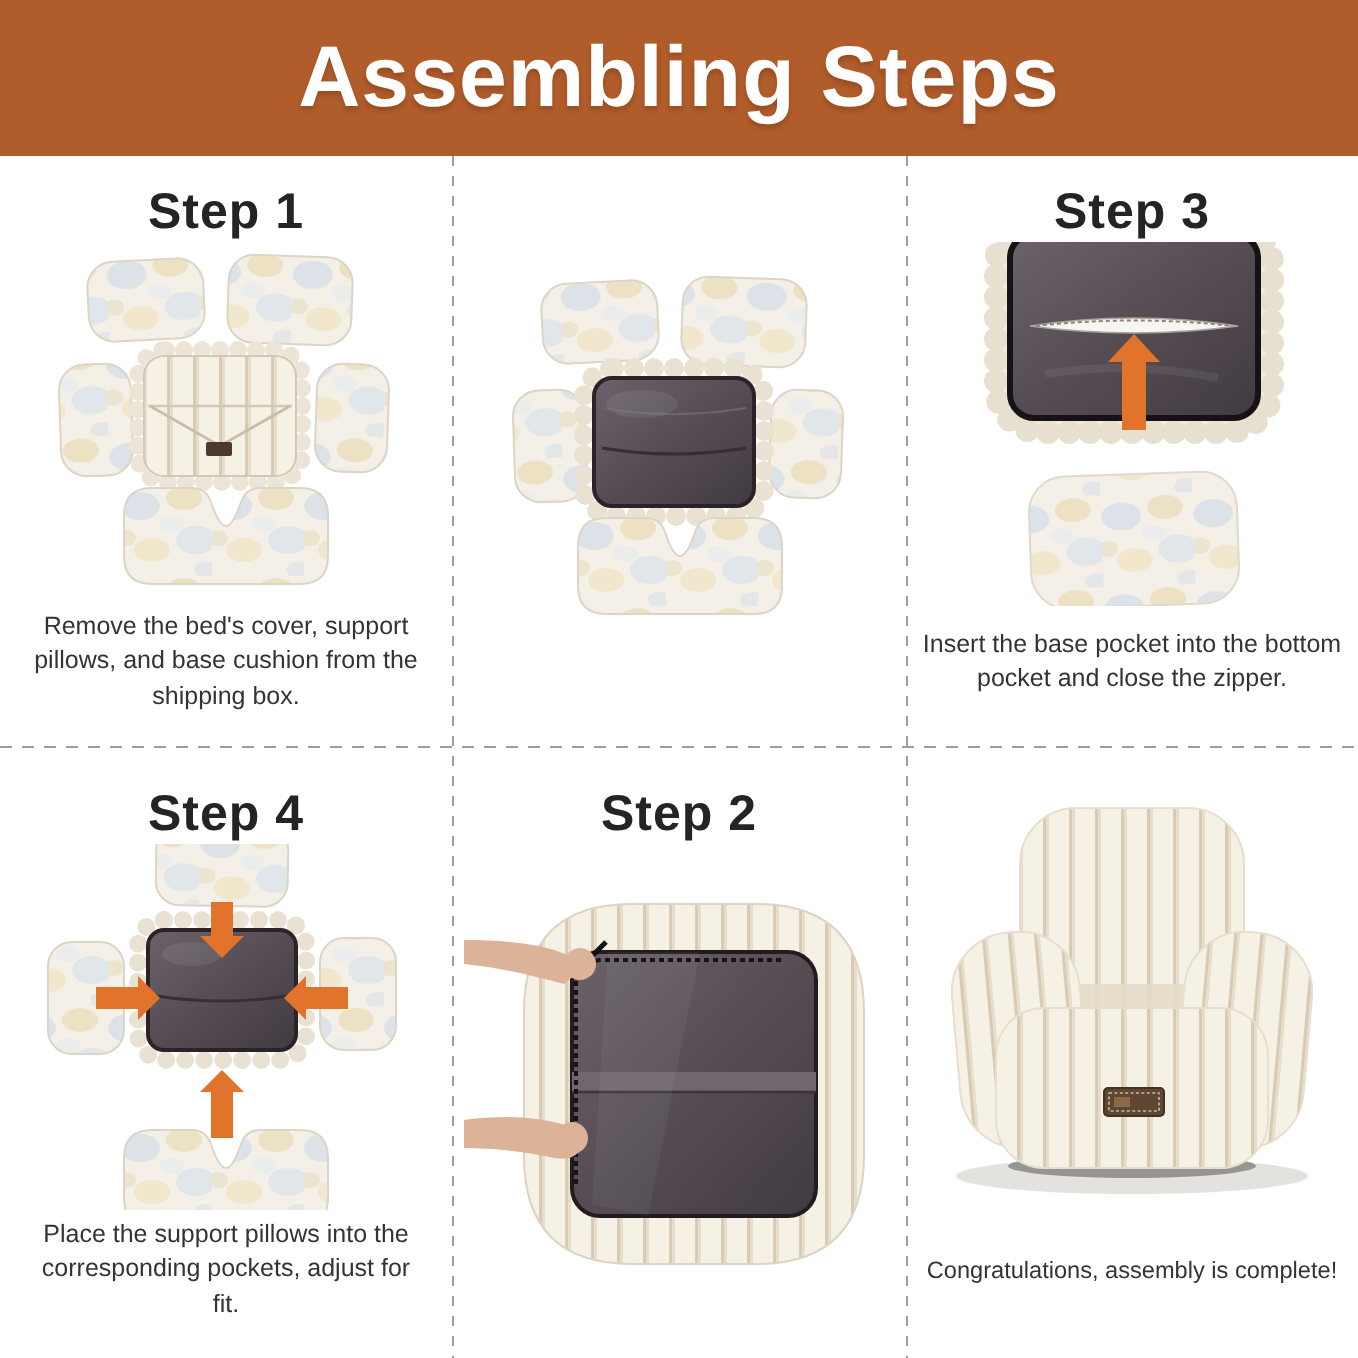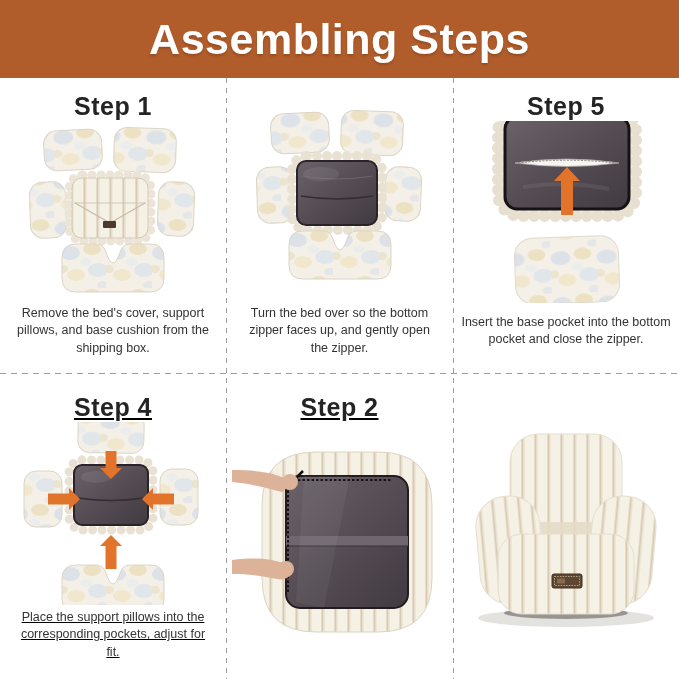--- a/index.html
+++ b/index.html
@@ -4,21 +4,21 @@
 <style>
   html,body{margin:0;padding:0;background:#fff;}
   body{font-family:"Liberation Sans", sans-serif;}
   .page{position:relative;width:679px;height:679px;background:#ffffff;overflow:hidden;}
   .banner{height:78px;background:#b05c2b;display:flex;align-items:center;justify-content:center;}
   .banner h1{margin:0;color:#ffffff;font-size:43px;font-weight:bold;letter-spacing:0.5px;
              text-shadow:0 2px 2px rgba(80,35,8,0.25);}
   .grid{position:absolute;top:78px;left:0;right:0;bottom:0;display:grid;
         grid-template-columns:226px 227px 226px;grid-template-rows:295px 306px;}
   .cell{display:flex;flex-direction:column;align-items:center;padding:12px 5px 14px;box-sizing:border-box;}
-  .row2.cell{padding-top:18px;text-decoration:underline;}
+  .row2.cell{padding-top:18px;}
   .step-title{margin:2px 0 0;font-size:25px;font-weight:700;color:#242424;letter-spacing:0.5px;}
   .illus{flex:1;width:100%;display:flex;align-items:center;justify-content:center;overflow:hidden;}
   .caption-box{height:56px;display:flex;align-items:center;justify-content:center;}
   .row2 .caption-box{height:60px;}
   .caption{margin:0;font-size:12.5px;line-height:1.38;color:#333333;text-align:center;max-width:192px;}
   .caption.wide{max-width:222px;}
   .caption.oneline{white-space:nowrap;max-width:none;font-size:11.8px;}
   .vdiv{position:absolute;top:0;bottom:0;width:1px;
         background-image:repeating-linear-gradient(to bottom,#9e9e9e 0 5px,transparent 5px 10px);}
   .vdiv.v1{left:226px;} .vdiv.v2{left:453px;}
@@ -95,27 +95,24 @@
           <g transform="translate(62,52)">
             <rect x="-5" y="-5" width="90" height="74" rx="15" fill="none" stroke="#e9e2d3" stroke-width="10" stroke-dasharray="0 10" stroke-linecap="round"></rect>
             <rect x="0" y="0" width="80" height="64" rx="9" fill="url(#gdark)" stroke="#2a2328" stroke-width="2"></rect>
             <path d="M4,15 Q40,21 76,15" stroke="#6e656c" stroke-width="1" fill="none"></path>
             <path d="M4,35 Q40,41 76,35" stroke="#352e33" stroke-width="1.5" fill="none"></path>
             <ellipse cx="24" cy="13" rx="18" ry="7" fill="#ffffff" opacity="0.08"></ellipse>
           </g>
           <use href="#ucush" transform="translate(52,120)"></use>
         </svg>
       </div>
-      <div class="caption-box">
-        <p class="caption">Turn the bed over so the bottom zipper faces up, and gently open the zipper.</p>
-      </div>
     </section>
 
     <section class="cell row1">
-      <h2 class="step-title">Step 5</h2>
+      <h2 class="step-title">Step 3</h2>
       <div class="illus">
         <svg width="214" height="206" viewBox="0 0 214 206">
           <g transform="translate(46,8)">
             <rect x="-7" y="-7" width="138" height="106" rx="22" fill="#f1ece1"></rect>
             <rect x="-7" y="-7" width="138" height="106" rx="22" fill="none" stroke="#e7e0d1" stroke-width="12" stroke-dasharray="0 10.5" stroke-linecap="round"></rect>
             <rect x="0" y="0" width="124" height="92" rx="12" fill="url(#gdark)" stroke="#171215" stroke-width="3"></rect>
             <path d="M10,46 Q62,38 114,46 Q62,53 10,46 Z" fill="#f7f6f3" stroke="#a9a49c" stroke-width="0.8"></path>
             <path d="M13,46 Q62,40.5 111,46" stroke="#8a857d" stroke-width="1" stroke-dasharray="2 1.5" fill="none"></path>
             <path d="M18,70 Q60,63 104,72" stroke="#ffffff" opacity="0.07" stroke-width="4" fill="none"></path>
           </g>
@@ -187,19 +184,22 @@
           <rect x="20" y="74" width="64" height="108" rx="30" fill="url(#ptubes)" stroke="#e6dfcf" transform="rotate(-5 52 128)"></rect>
           <rect x="132" y="74" width="64" height="108" rx="30" fill="url(#ptubes)" stroke="#e6dfcf" transform="rotate(5 164 128)"></rect>
           <rect x="40" y="112" width="136" height="80" rx="24" fill="url(#ptubes)" stroke="#e6dfcf"></rect>
           <g>
             <rect x="94" y="152" width="30" height="14" rx="2" fill="#5d4733" stroke="#43321f"></rect>
             <rect x="96.5" y="154.5" width="25" height="9" fill="none" stroke="#caba9f" stroke-width="0.8" stroke-dasharray="1.5 1.2"></rect>
             <rect x="99" y="156.5" width="8" height="5" fill="#8a6a4b"></rect>
           </g>
         </svg>
       </div>
+      <div class="caption-box">
+        <p class="caption oneline">Congratulations, assembly is complete!</p>
+      </div>
     </section>
 
     <div class="vdiv v1"></div>
     <div class="vdiv v2"></div>
     <div class="hdiv"></div>
   </main>
 </div>
 
 </body></html>

